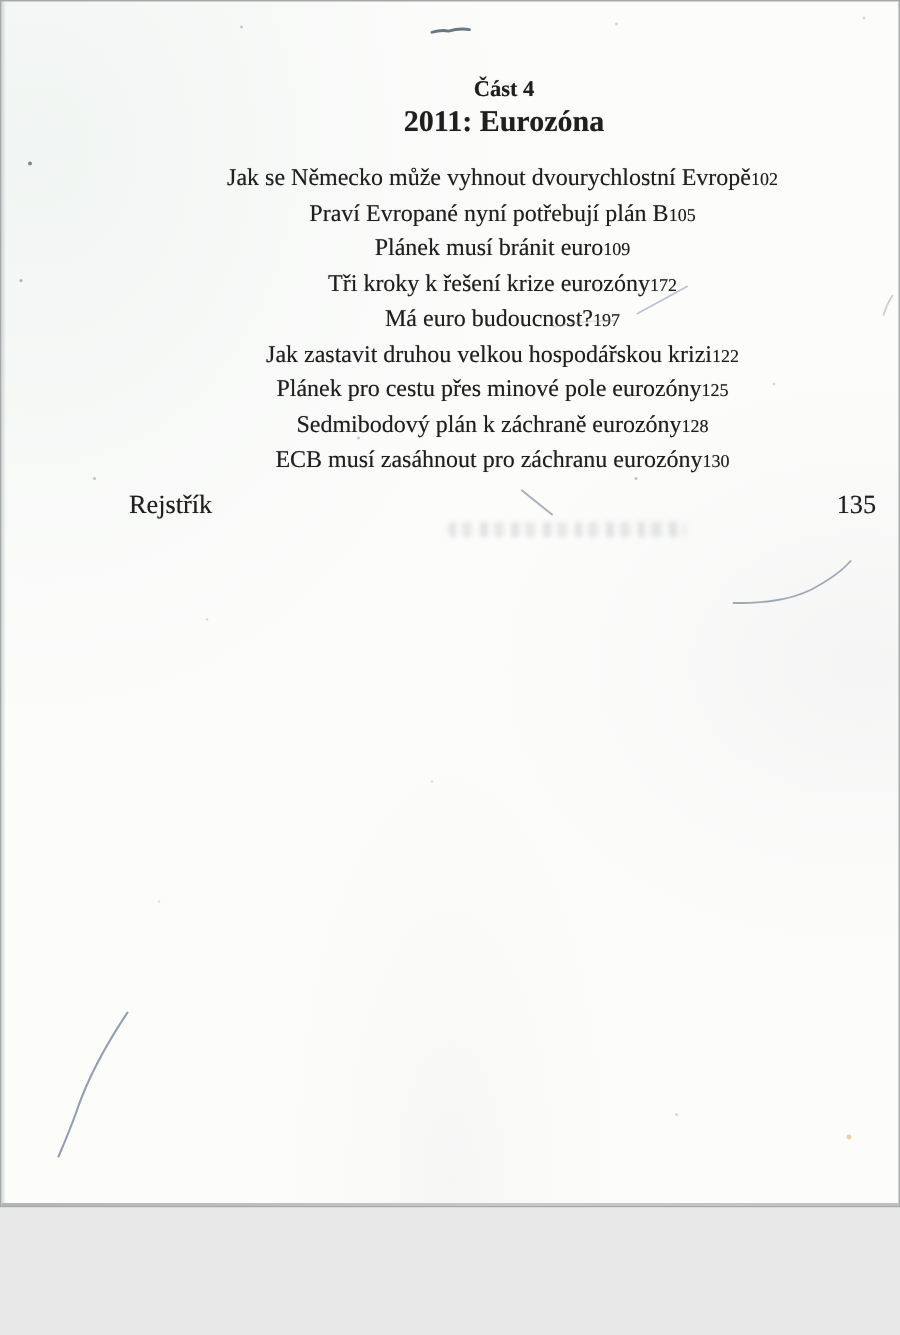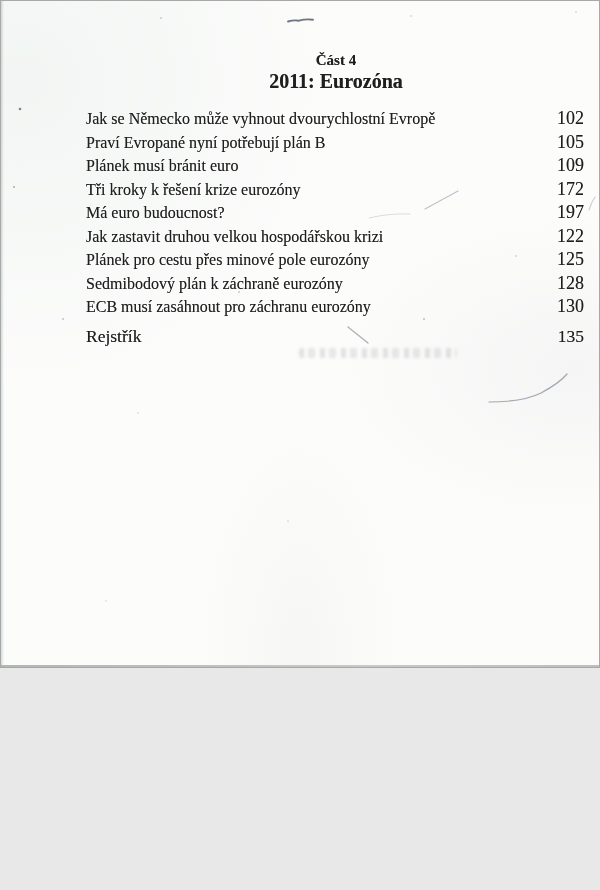--- a/index.html
+++ b/index.html
@@ -1,18 +1,18 @@
 <!DOCTYPE html>
 <html><head>
 <meta charset="utf-8">
 <style>
   html,body{margin:0;padding:0;background:#e8e8e8;}
   .page{
     position:relative;
-    width:600px;height:668px;
+    width:600px;height:805px;
     margin:0 auto;
     background:#fcfcfb;
     background-image:
       radial-gradient(ellipse at 4% 12%, rgba(214,228,222,.28), transparent 38%),
       radial-gradient(ellipse at 96% 55%, rgba(226,229,228,.30), transparent 30%),
       radial-gradient(ellipse at 50% 98%, rgba(229,231,229,.25), transparent 25%);
     box-sizing:border-box;
     border:1px solid #a6a9a8;
     overflow:hidden;
     font-family:"Liberation Serif","DejaVu Serif",serif;
@@ -29,26 +29,26 @@
   .part-label{
     font-size:15px;font-weight:bold;line-height:18px;
     text-shadow:0 0 .5px rgba(25,25,25,.55);
   }
   .part-title{
     font-size:20px;font-weight:bold;line-height:22px;margin-top:1px;
     text-shadow:0 0 .5px rgba(25,25,25,.55);
   }
   .toc{position:absolute;left:85px;right:15px;top:106px;}
   .toc-row{
-    display:flex;justify-content:space-between;align-items:baseline;
+    display:flex;justify-content:center;align-items:baseline;
     height:23.5px;line-height:23.5px;
     font-size:16px;
     text-shadow:0 0 .5px rgba(25,25,25,.5);
   }
-  .toc-row .num{font-size:18px;}
+  .toc-row .num{font-size:12px;}
   .index-row{
     position:absolute;left:85px;right:15px;top:323px;
     display:flex;justify-content:space-between;align-items:baseline;
     font-size:17.5px;font-weight:normal;line-height:24px;
     text-shadow:0 0 .5px rgba(25,25,25,.55);
   }
   .folio{
     position:absolute;left:78px;top:856px;
     font-size:15px;font-weight:bold;
     text-shadow:0 0 .5px rgba(25,25,25,.5);

